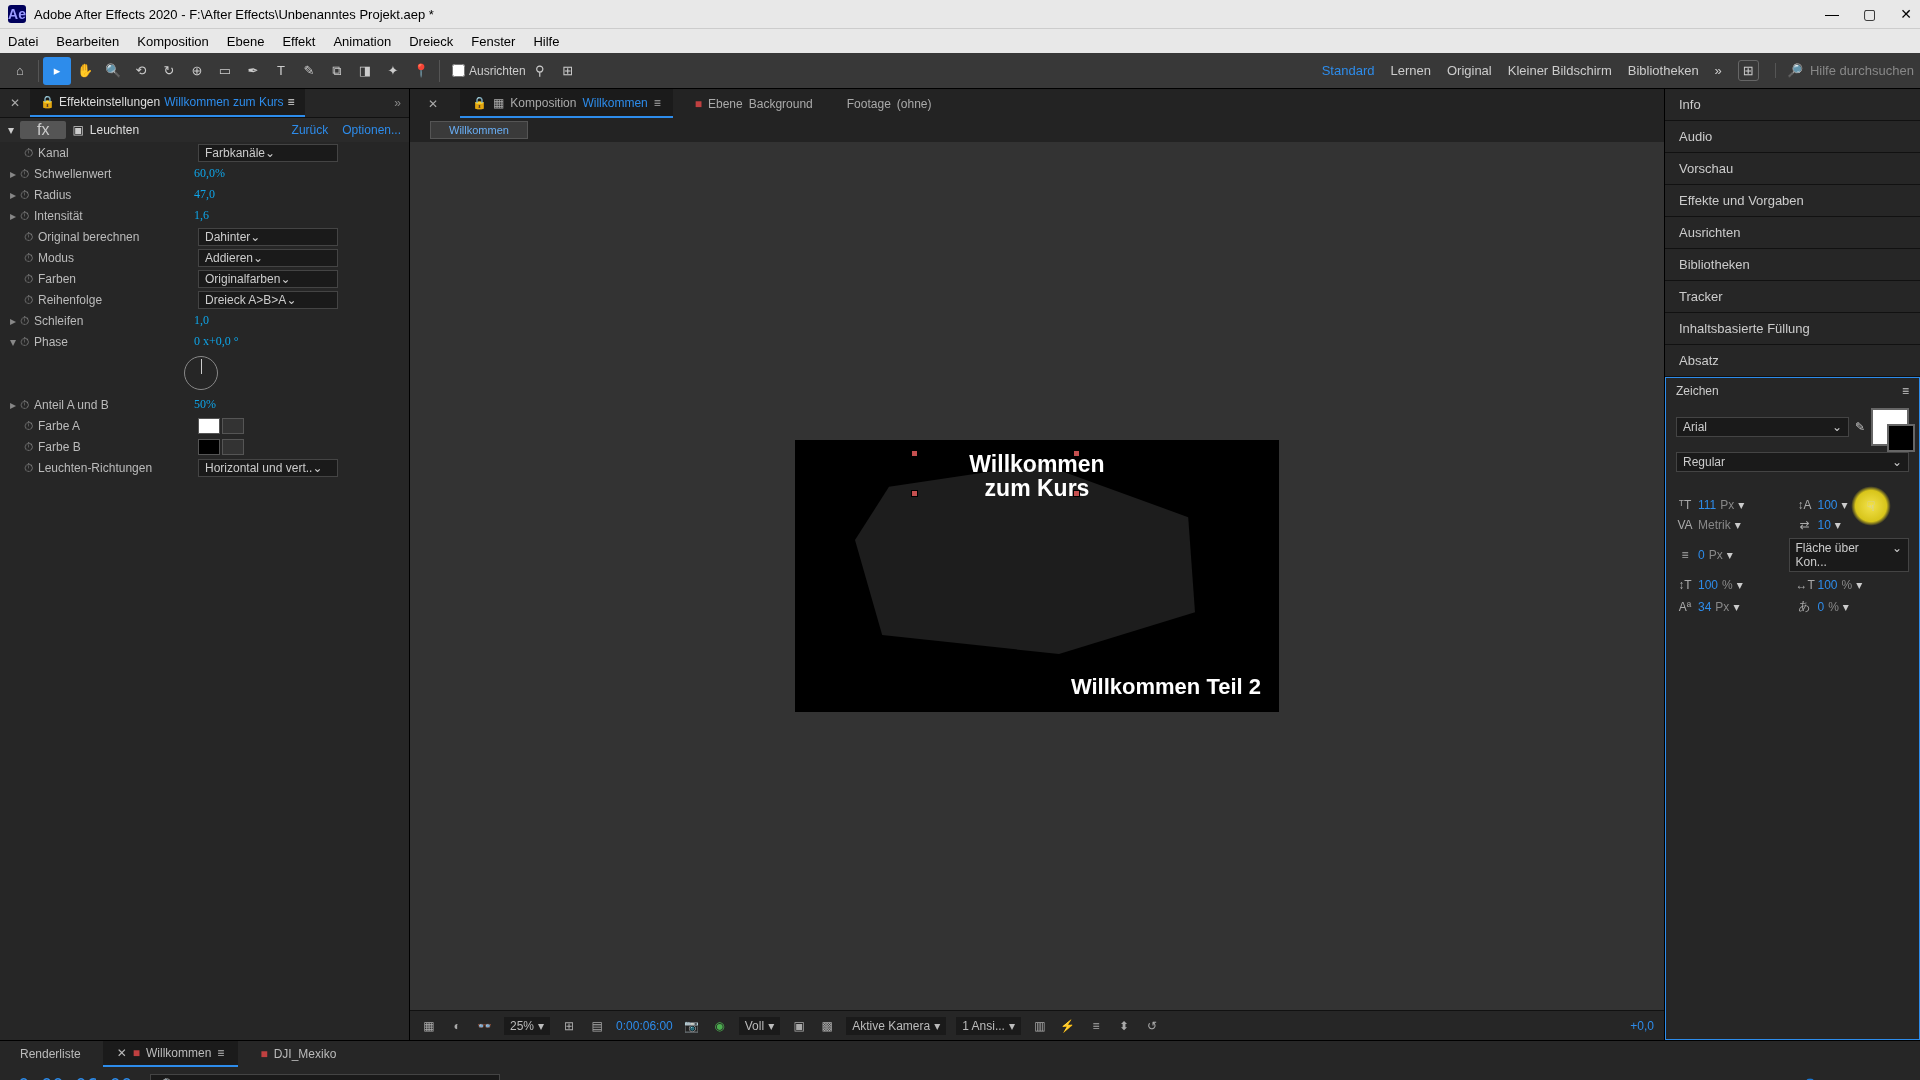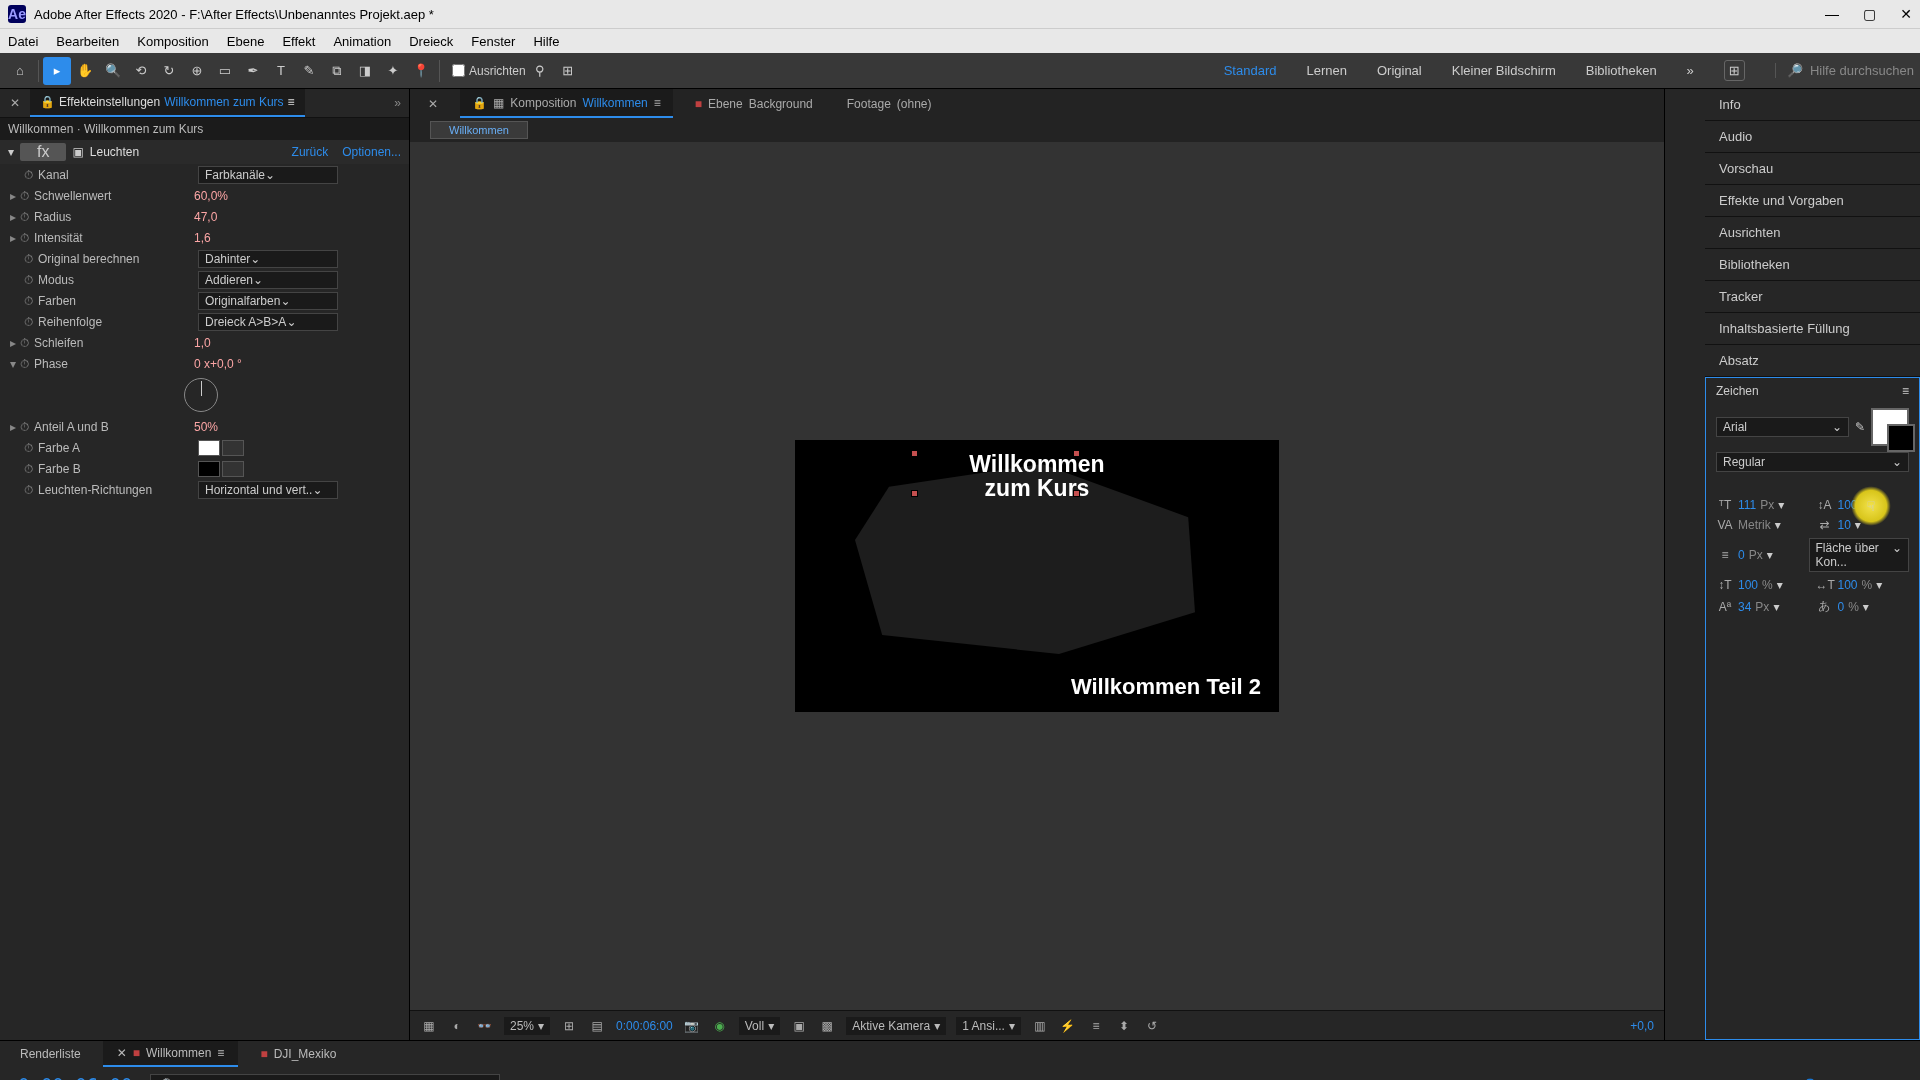--- a/index.html
+++ b/index.html
@@ -13,48 +13,48 @@
 
 
 .menubar { height: 25px; background: #e8e8e8; color: #000; display: flex; align-items: center; padding: 0 8px; gap: 18px; border-top:1px solid #ccc; font-size:13px; }
 .menubar span { cursor:pointer; }
 
 
 .toolbar { height: 36px; background: #383838; display: flex; align-items: center; padding: 0 6px; gap: 0; border-bottom:1px solid #000; }
 .toolbar .tool { width:28px; height:28px; display:flex; align-items:center; justify-content:center; color:#ccc; cursor:pointer; }
 .toolbar .tool.active { background:#2d8ceb; color:#fff; border-radius:3px;}
 .toolbar .sep { width:1px; height:22px; background:#555; margin:0 4px;}
-.toolbar .right-section { margin-left:auto; display:flex; align-items:center; gap:30px; font-size:13px; color:#ccc; }
+.toolbar .right-section { margin-left:auto; display:flex; align-items:center; gap:16px; font-size:13px; color:#ccc; }
 .toolbar .workspace.active { color:#2d8ceb; }
 .toolbar .search-box { display:flex; align-items:center; gap:6px; border-left:1px solid #555; padding-left:12px; color:#888;}
 .toolbar .chk-label { display:flex; align-items:center; gap:4px; font-size:12px; color:#ccc; margin-left:8px;}
 
 
 .main { display:flex; height: calc(100% - 28px - 25px - 36px - 40px); }
 .left-panel { width: 410px; background:#262626; display:flex; flex-direction:column; border-right:1px solid #000;}
 .center-panel { flex:1; background:#232323; display:flex; flex-direction:column; }
-.right-panel { width:256px; background:#262626; display:flex; flex-direction:column; border-left:1px solid #000;padding-left:40px;}
+.right-panel { width:256px; background:#262626; display:flex; flex-direction:column; border-left:1px solid #000;}
 
 
 .panel-tabs { display:flex; align-items:center; height:29px; border-bottom:1px solid #111; font-size:12px; }
 .panel-tab { padding:0 10px; height:100%; display:flex; align-items:center; gap:4px; cursor:pointer; color:#aaa; }
 .panel-tab.active { background:#1b1b1b; border-bottom:2px solid #2d8ceb; color:#ddd;}
 .panel-tab .hi { color:#2d8ceb; }
 
 
 .comp-path { padding:4px 8px; font-size:12px; color:#bbb; background:#1b1b1b;}
 .fx-header { display:flex; align-items:center; gap:6px; padding:3px 8px; background:#2a2a2a; font-size:12px;}
 .fx-header .name { color:#ddd; }
 .fx-header .lnk { color:#2d8ceb; cursor:pointer; margin-left:auto;}
 .fx-header .lnk2 { color:#2d8ceb; cursor:pointer; margin-left:8px;}
 .prop-row { display:flex; align-items:center; padding:2px 8px 2px 24px; font-size:12px; height:21px;}
 .prop-row .twirl { width:10px; color:#888; margin-left:-14px; }
 .prop-row .clock { width:14px; color:#888; }
 .prop-row .label { flex:0 0 160px; color:#bbb; }
-.prop-row .val { color:#fca5a5; cursor:ew-resize; }
+.prop-row .val { color:#0ea5e9; cursor:ew-resize;font-family:Liberation Serif, serif; }
 .prop-row .dropdown { background:#1a1a1a; border:1px solid #444; color:#ccc; padding:1px 6px; width:140px; display:flex; justify-content:flex-start; align-items:center; font-size:12px;}
 .color-swatches { display:flex; gap:2px; align-items:center;}
 .swatch { width:22px; height:16px; border:1px solid #555;}
 .dial-row { display:flex; justify-content:flex-start; padding:4px 8px 4px 184px;}
 .dial { width:34px; height:34px; border:1px solid #888; border-radius:50%; position:relative; background:#262626;}
 .dial::after{content:""; position:absolute; width:1px; height:15px; background:#ccc; left:50%; top:2px;}
 
 
 .comp-tabs { display:flex; align-items:center; height:29px; gap:10px; padding-left:6px; font-size:12px;}
 .comp-tab { padding:0 12px; height:100%; display:flex; align-items:center; gap:6px; color:#aaa; cursor:pointer;}
@@ -169,21 +169,20 @@
     <div class="panel-tabs">
       <div class="panel-tab">✕</div>
       <div class="panel-tab active">
         <span>🔒</span>
         <span>Effekteinstellungen</span>
         <span class="hi">Willkommen zum Kurs</span>
         <span>≡</span>
       </div>
       <span style="margin-left:auto; padding-right:8px; color:#888;">»</span>
     </div>
-    <div class="comp-path">Willkommen · Willkommen zum Kurs</div>
     <div class="fx-header">
       <span>▾</span>
       <span style="background:#555;padding:0 17px;border-radius:2px;font-size:16px;">fx</span>
       <span>▣</span>
       <span class="name">Leuchten</span>
       <span class="lnk">Zurück</span>
       <span class="lnk2">Optionen...</span>
     </div>
     <div id="props-container">
         <div class="prop-row">

